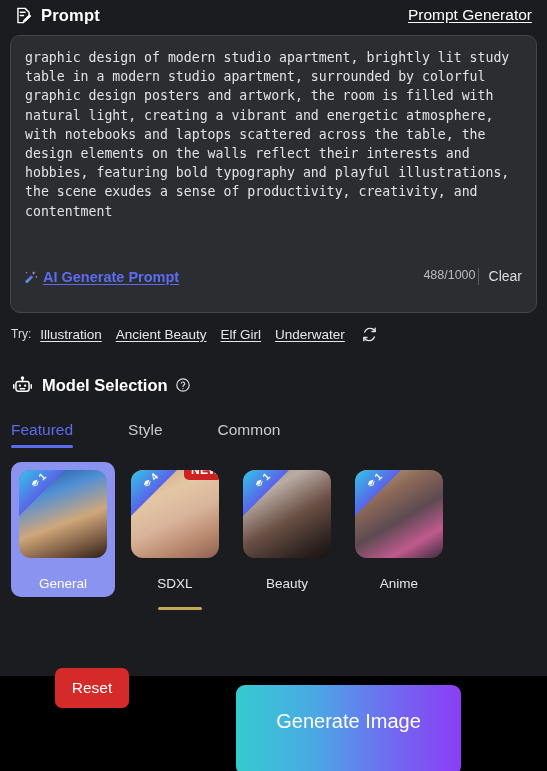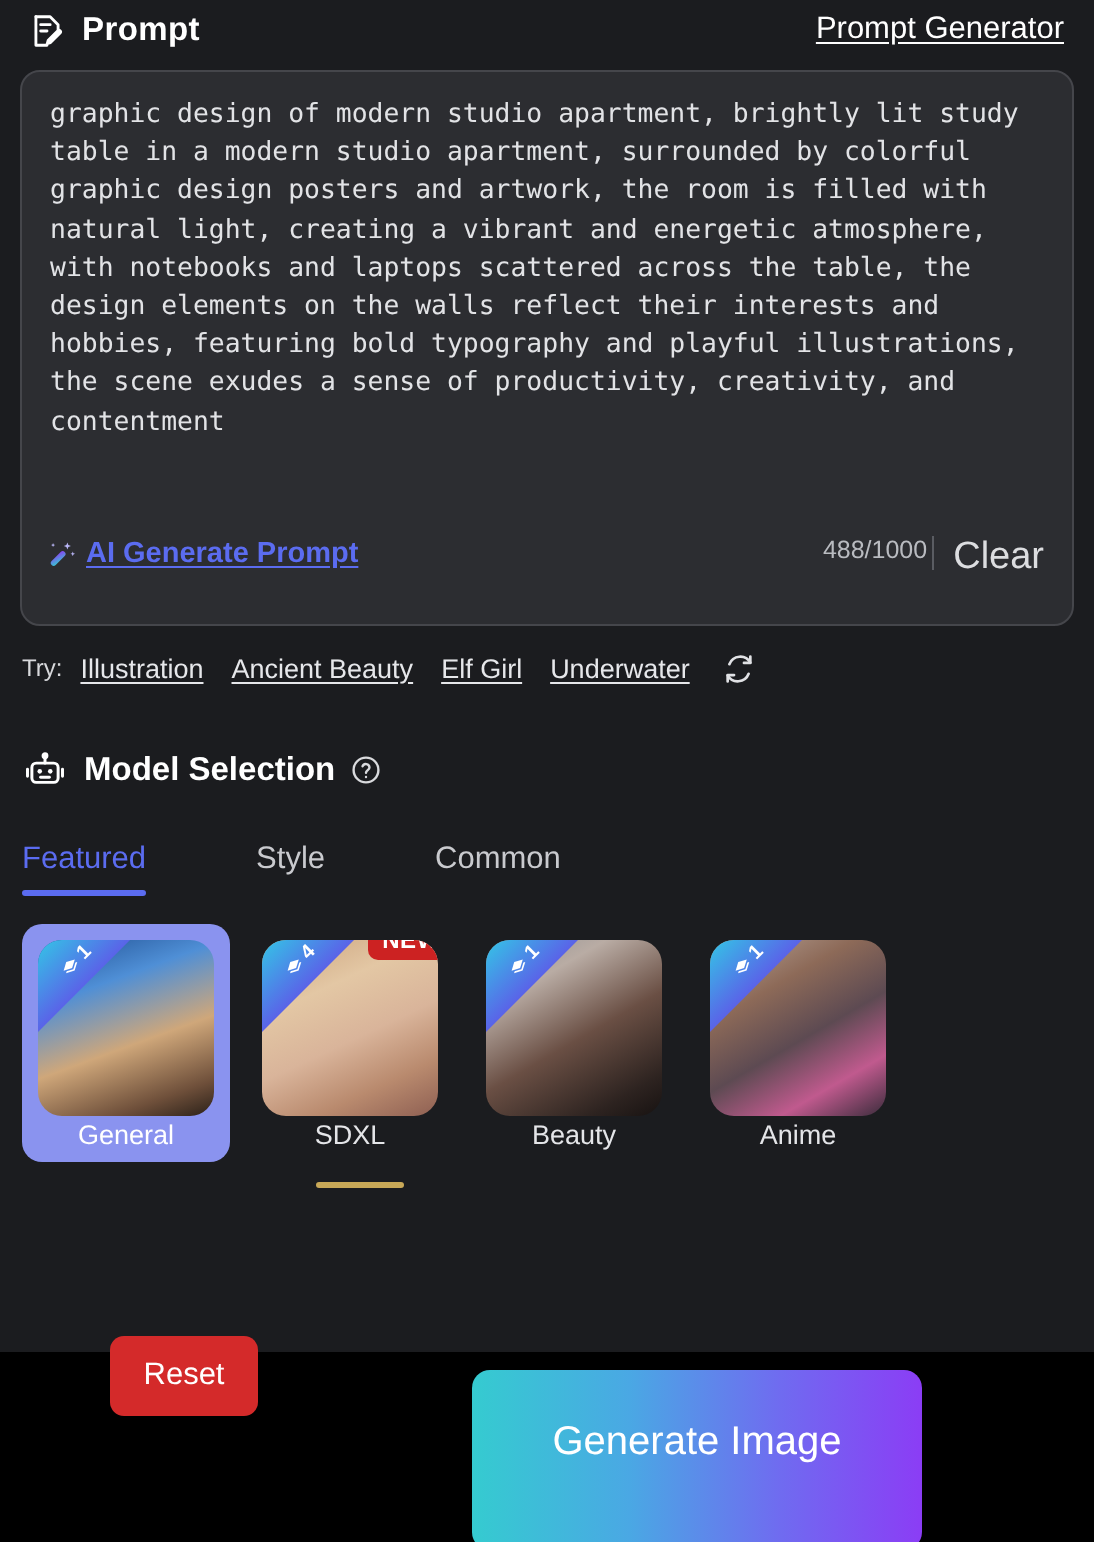--- a/index.html
+++ b/index.html
@@ -114,21 +114,21 @@
     margin-right: 2px;
   }
   .vdivider {
     width: 1px;
     height: 17px;
     background: #5a5c62;
     margin-right: 10px;
   }
   .clear-btn {
     color: #dcdde0;
-    font-size: 19px;
+    font-size: 14px;
     cursor: pointer;
   }
 
   
   .try-row {
     display: flex;
     align-items: center;
     height: 30px;
     margin-top: 6px;
     padding-left: 1px;
@@ -273,21 +273,21 @@
     background: #cc2222;
     color: #ffffff;
     font-size: 12px;
     font-weight: bold;
     padding: 3px 7px;
     border-radius: 5px;
     z-index: 5;
     letter-spacing: 0.3px;
   }
   .card-label {
-    margin-top: 2px;
+    margin-top: 18px;
     font-size: 13.5px;
     color: #e4e5e8;
     text-align: right;
     white-space: nowrap;
   }
   .card.selected .card-label { color: #ffffff; }
 
   .carousel-indicator {
     width: 44px;
     height: 3px;

